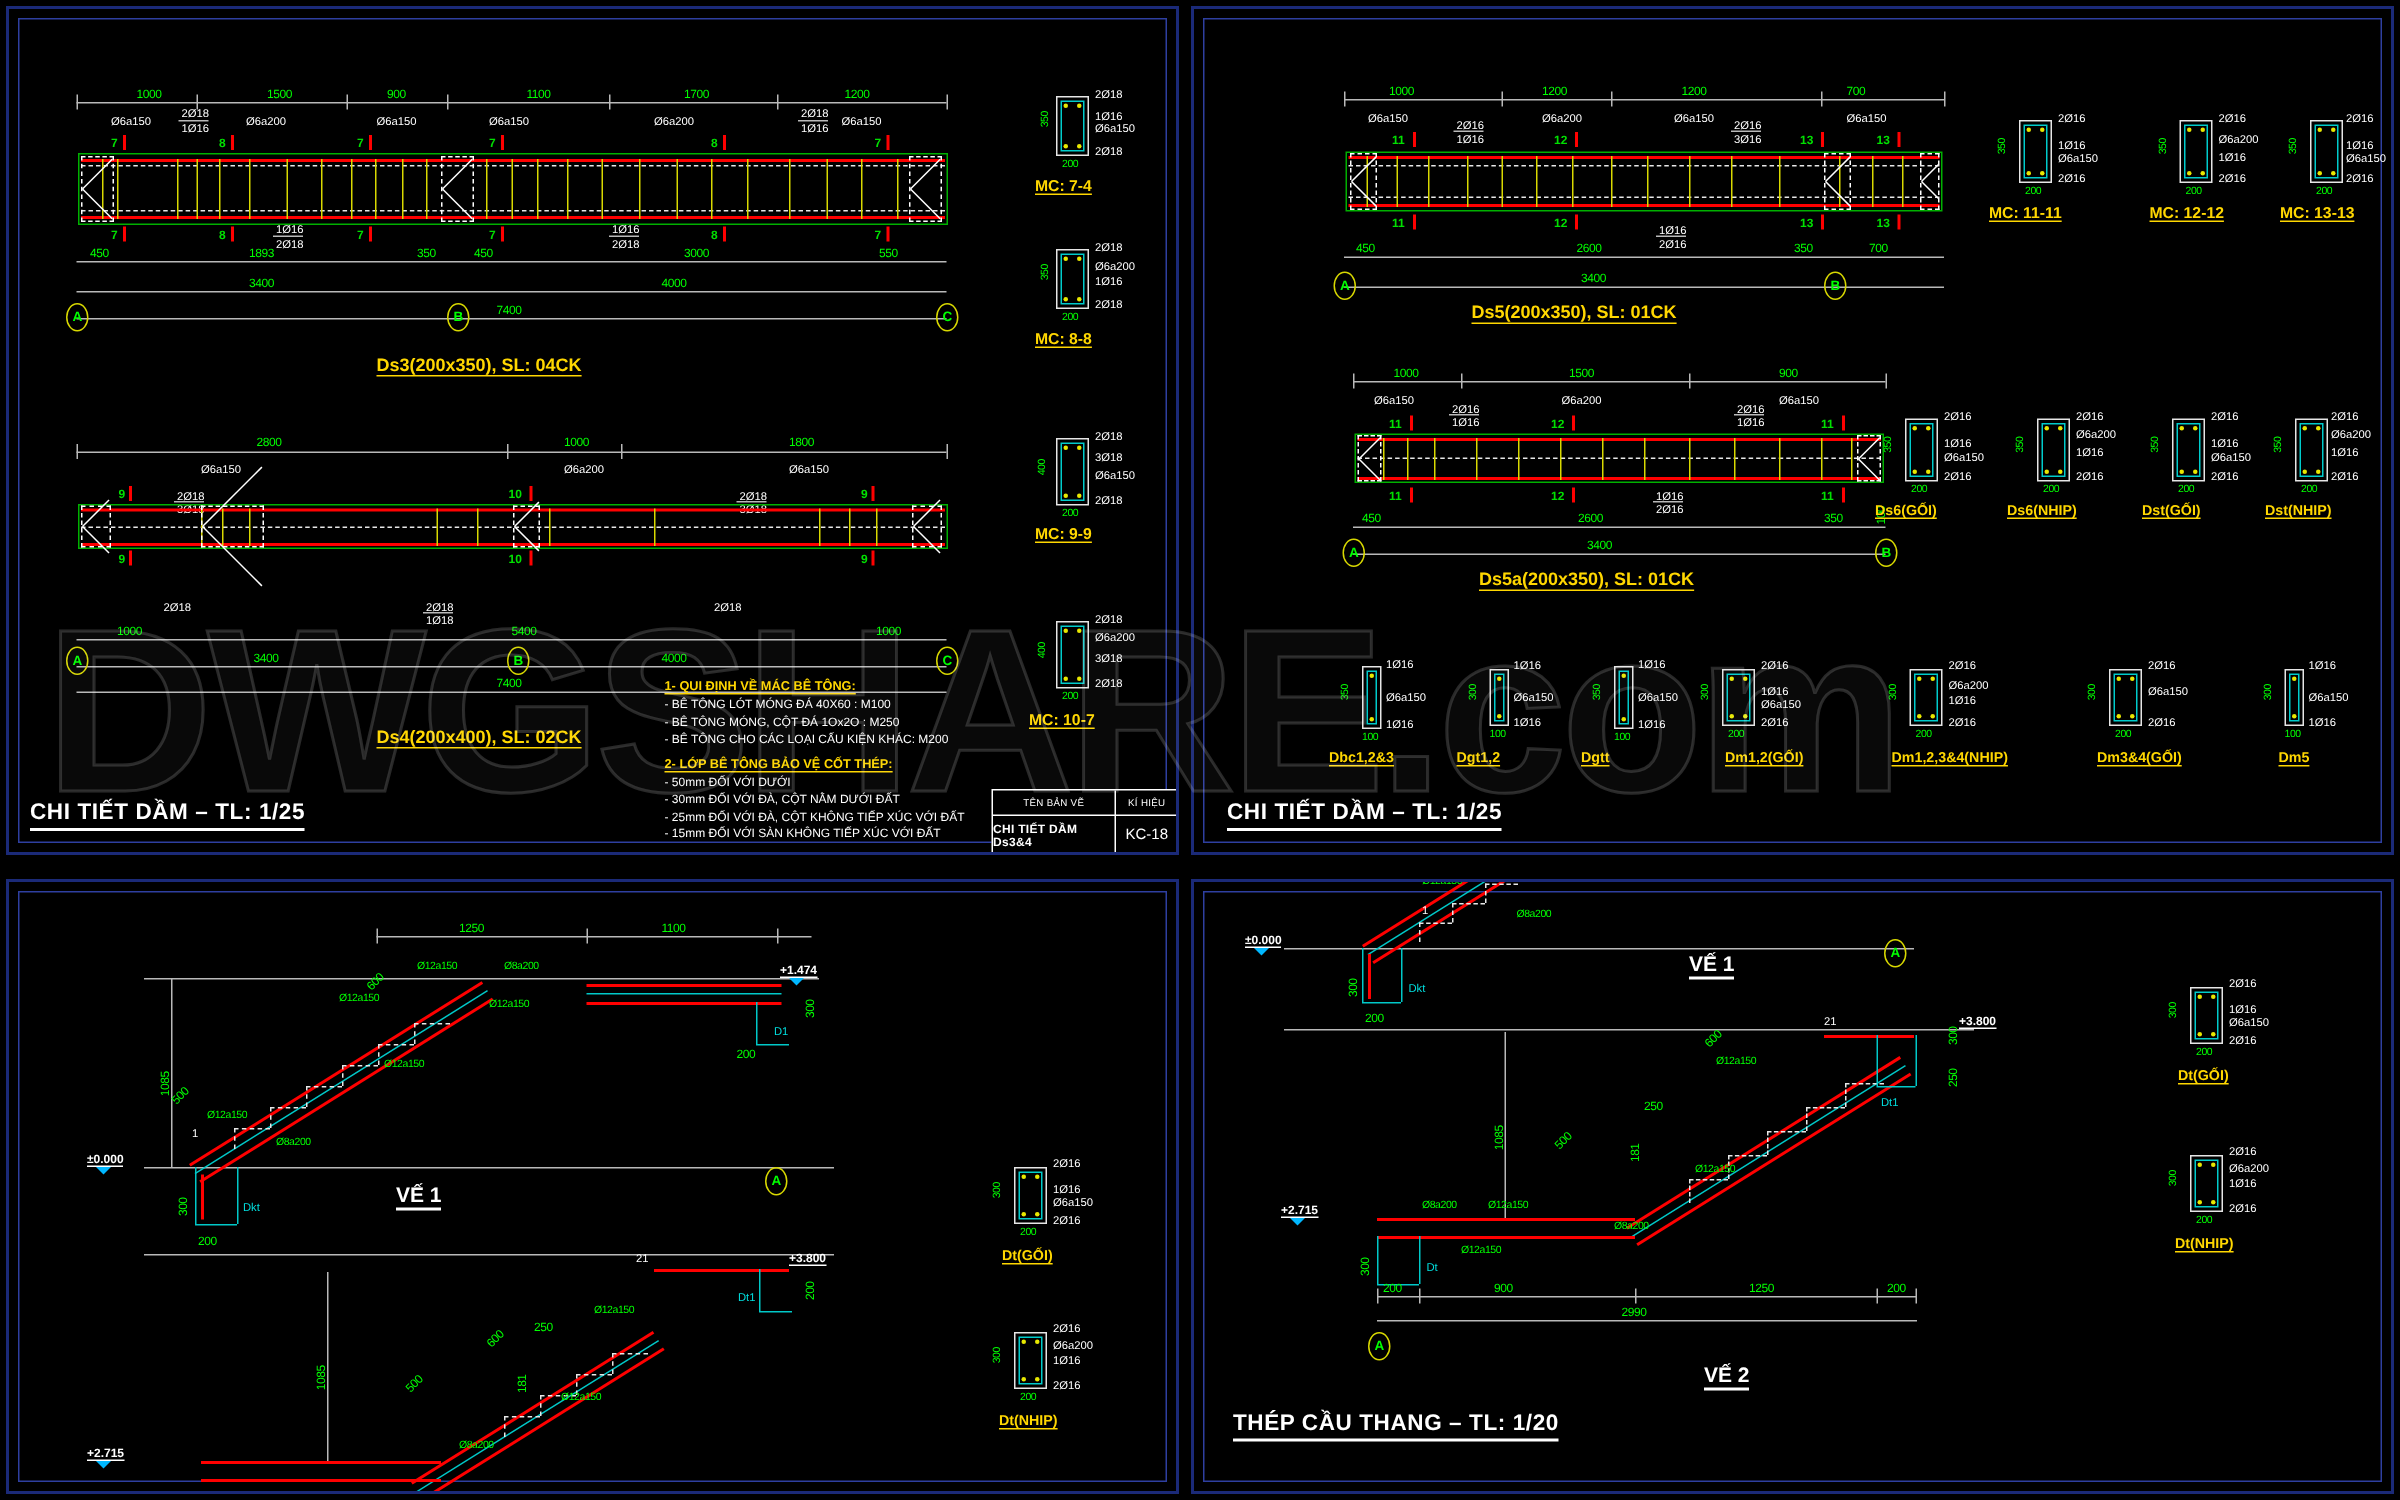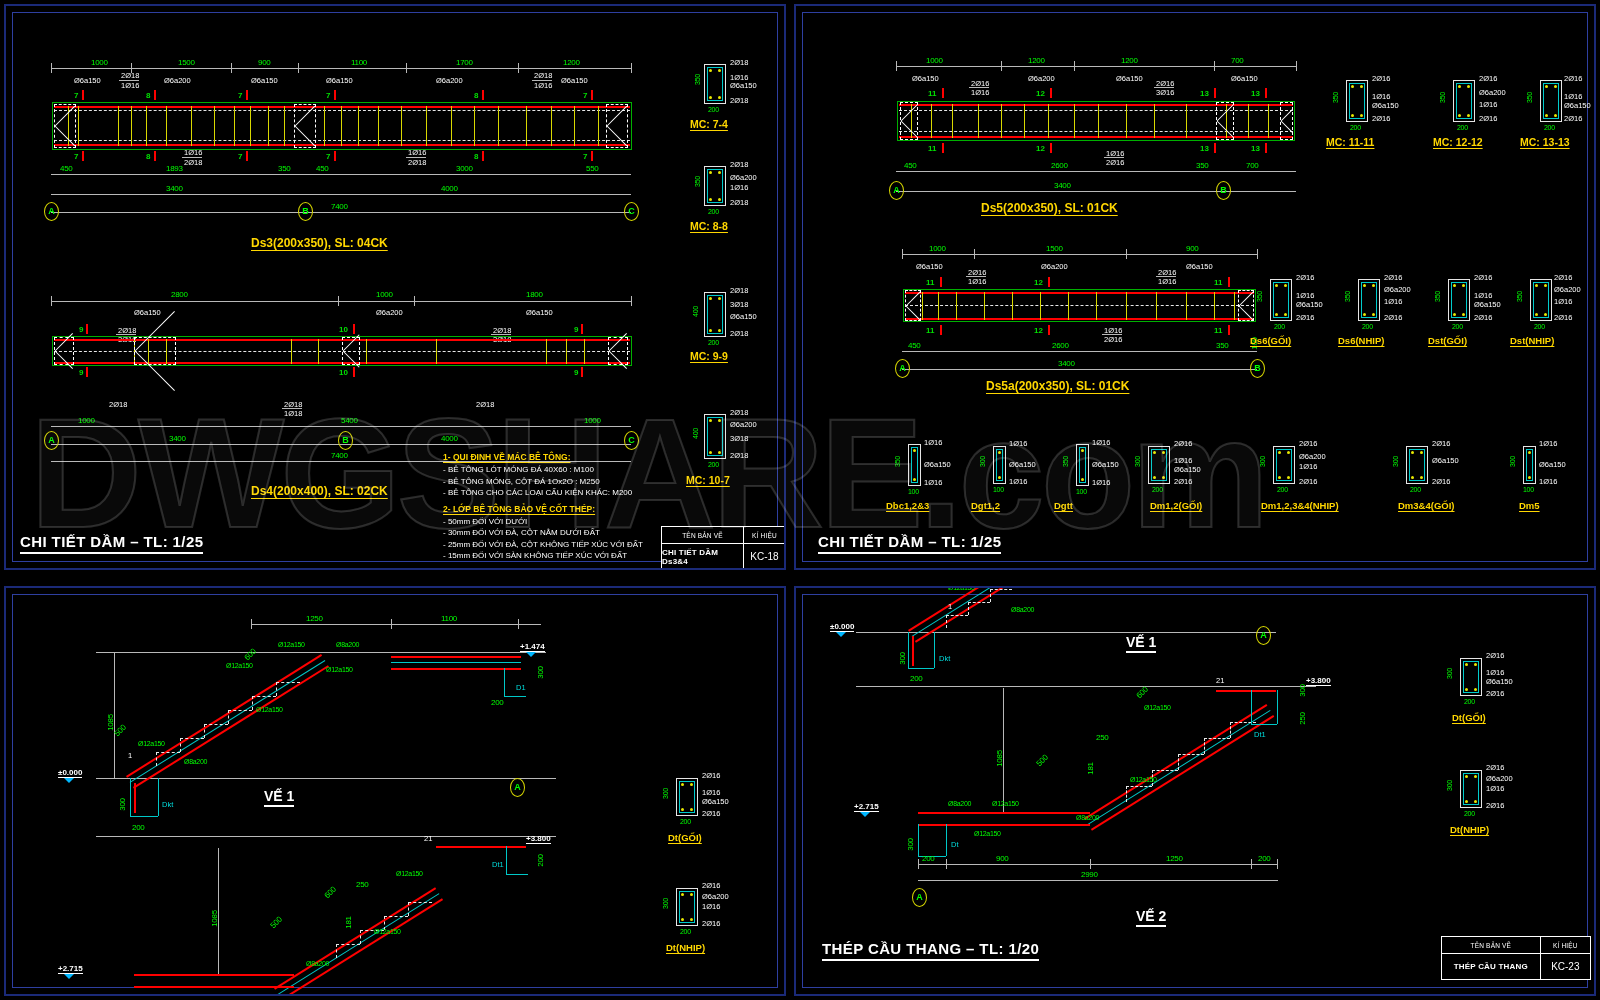--- a/index.html
+++ b/index.html
@@ -1264,25 +1264,19 @@
       <div class="dimtxt sm" style="left:26px;top:50px;">200</div>
       <div class="whitetxt" style="left:48px;top:3px;">2Ø16</div>
       <div class="whitetxt" style="left:48px;top:14px;">Ø6a200</div>
       <div class="whitetxt" style="left:48px;top:24px;">1Ø16</div>
       <div class="whitetxt" style="left:48px;top:41px;">2Ø16</div>
       <div class="sect-label sm" style="left:12px;top:64px;">Dt(NHIP)</div>
     </div>
 
     <div class="panel-title" style="left:26px;top:352px;">THÉP CẦU THANG – TL: 1/20</div>
 
-    <div class="titleblock" style="left:645px;top:348px;width:150px;height:44px;">
-      <div>TÊN BẢN VẼ</div>
-      <div>KÍ HIỆU</div>
-      <div class="tb-val">THÉP CẦU THANG</div>
-      <div class="tb-code">KC-23</div>
-    </div>
   </div>
 
   <div id="watermark">
     <div class="wm-text">DWGSHARE.com</div>
   </div>
 
 </div>
 
 </body></html>

